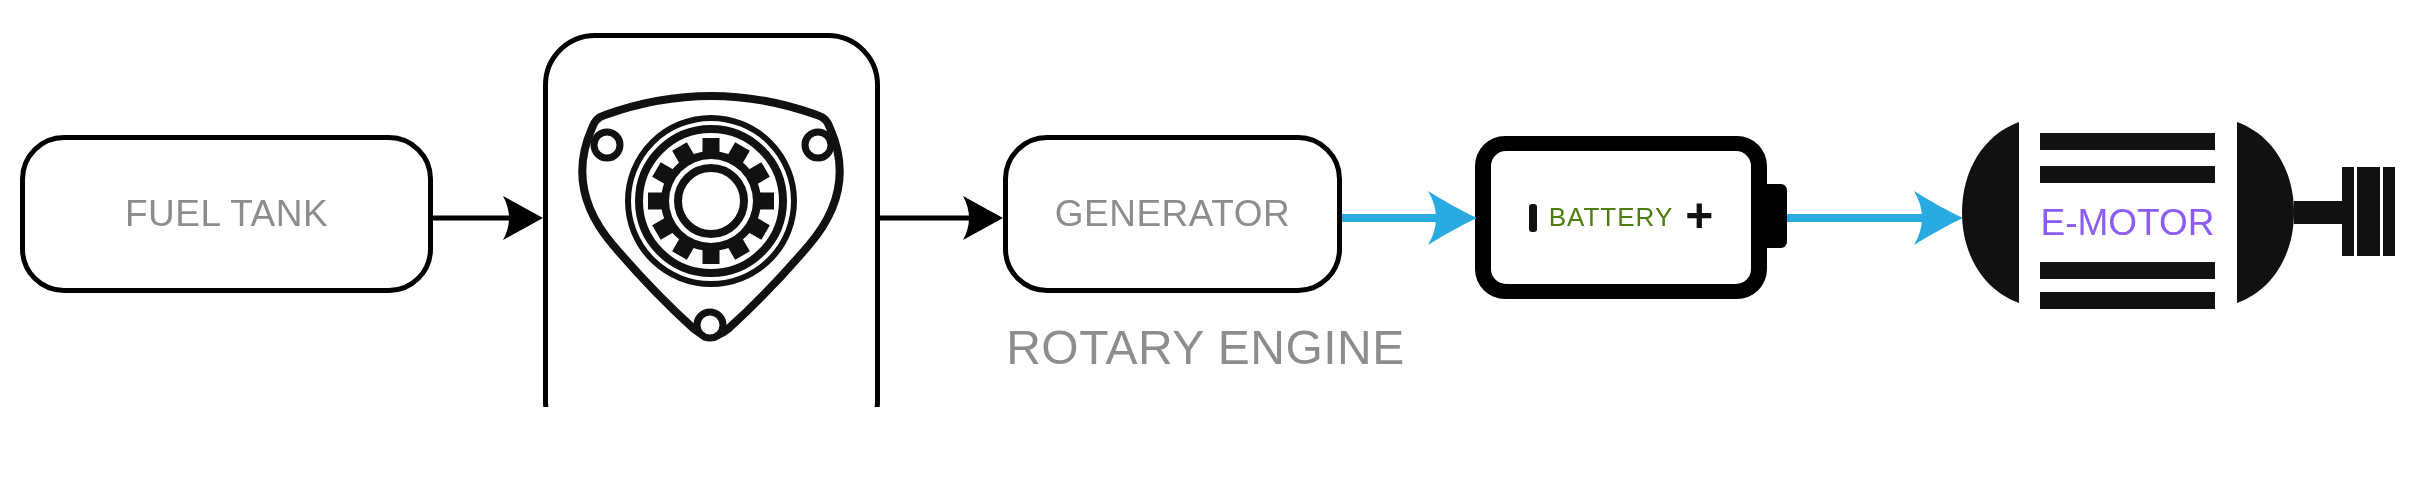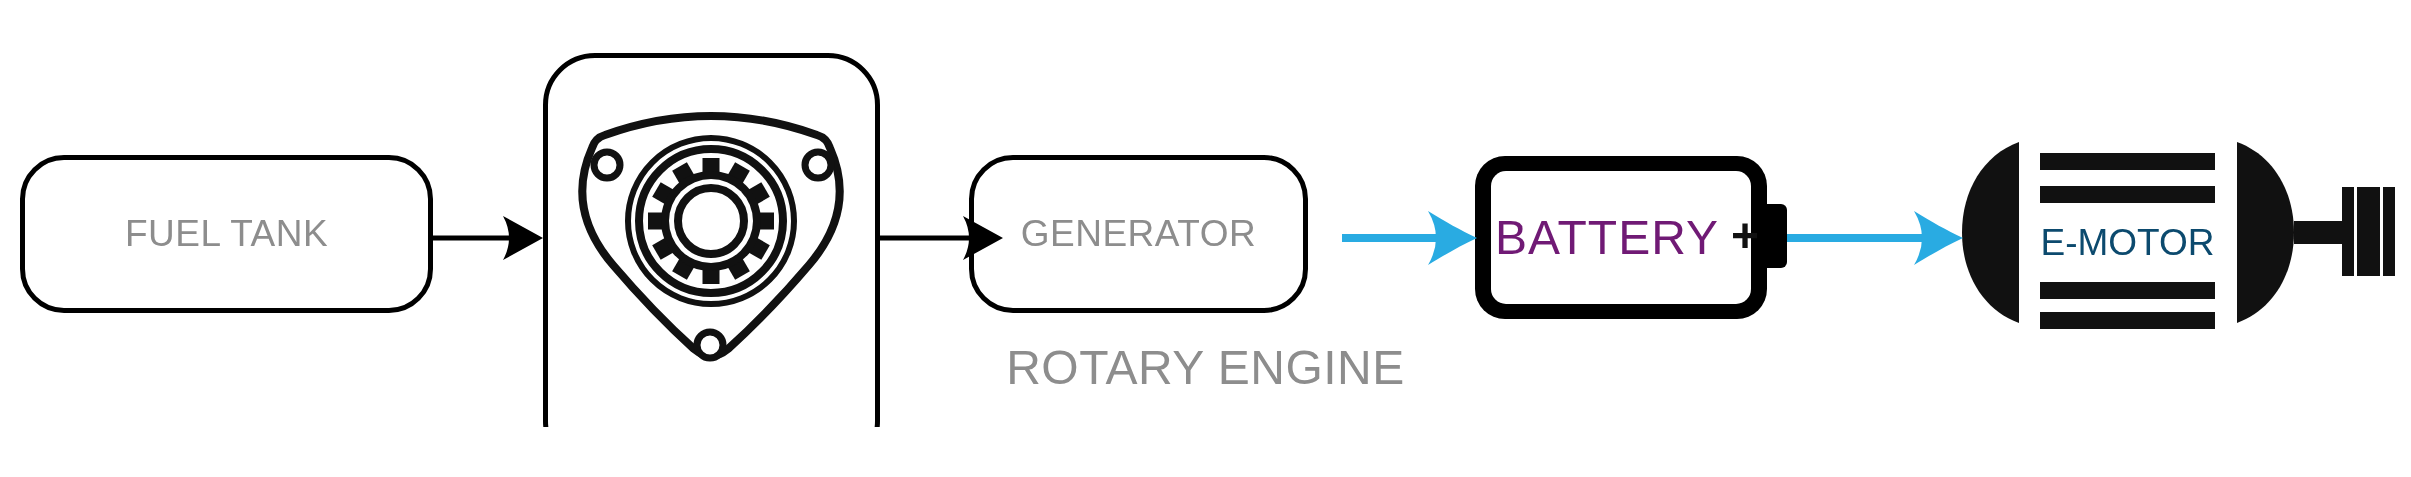--- a/index.html
+++ b/index.html
@@ -7,21 +7,20 @@
     padding: 0;
     background: #ffffff;
     font-family: "Liberation Sans", sans-serif;
   }
   .canvas {
     position: relative;
     width: 2411px;
     height: 407px;
     background: #ffffff;
     overflow: hidden;
-    margin-top: 20px;
   }
   
   .node-box {
     position: absolute;
     box-sizing: border-box;
     background: #ffffff;
     border: 5px solid #000000;
     display: flex;
     align-items: center;
     justify-content: center;
@@ -29,21 +28,21 @@
     letter-spacing: 0.5px;
     white-space: nowrap;
   }
   .fuel-tank {
     left: 20px; top: 135px;
     width: 413px; height: 158px;
     border-radius: 44px;
     font-size: 37px;
   }
   .generator {
-    left: 969px; top: 135px;
+    left: 1003px; top: 135px;
     width: 339px; height: 158px;
     border-radius: 44px;
     font-size: 37px;
   }
   .rotary {
     left: 543px; top: 33px;
     width: 337px; height: 420px;
     border-radius: 52px;
   }
   .rotary-label {
@@ -86,22 +85,22 @@
     justify-content: center;
     gap: 12px;
   }
   .batt-minus {
     display: inline-block;
     width: 8px; height: 28px;
     background: #111111;
     border-radius: 3px;
   }
   .batt-label {
-    color: #701a75;
-    font-size: 48px;
+    color: #4d7c0f;
+    font-size: 26px;
     letter-spacing: 1px;
     font-weight: 400;
     white-space: nowrap;
   }
   .batt-plus {
     color: #111111;
     font-size: 48px;
     font-weight: 700;
     line-height: 1;
     margin-top: -4px;
@@ -124,21 +123,21 @@
     left: 0; top: 0;
     width: 445px; height: 195px;
   }
   .emotor-label {
     position: absolute;
     left: 85px; top: 84px;
     width: 175px; height: 42px;
     display: flex;
     align-items: center;
     justify-content: center;
-    color: #0c4a6e;
+    color: #8b5cf6;
     font-size: 37px;
     letter-spacing: 0px;
     white-space: nowrap;
   }
 </style>
 </head>
 <body>
 
 <div class="canvas">
 

